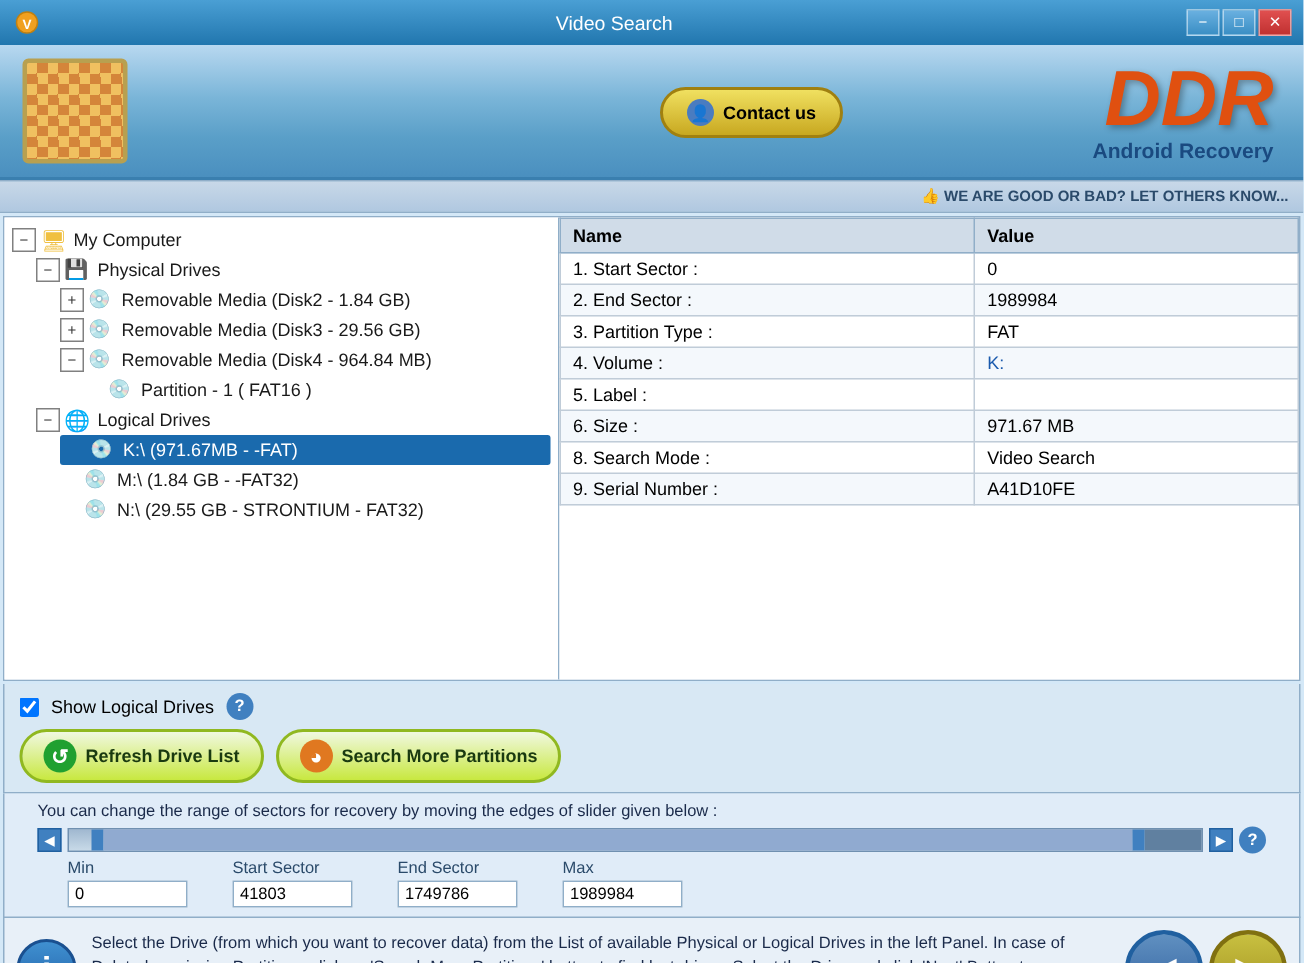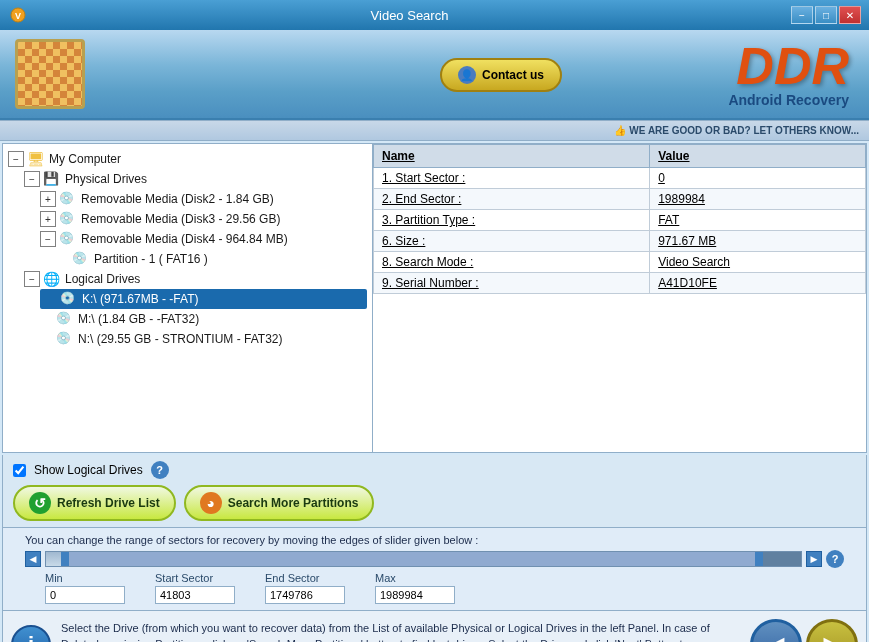--- a/index.html
+++ b/index.html
@@ -181,21 +181,20 @@
     .indent3 { margin-left: 48px; }
 
     
     .right-panel {
       flex: 1;
       background: white;
     }
     .prop-table {
       width: 100%;
       border-collapse: collapse;
-      text-decoration: underline;
     }
     .prop-table th {
       background: #d0dce8;
       border: 1px solid #90aec8;
       padding: 4px 8px;
       text-align: left;
       font-weight: bold;
       font-size: 12px;
     }
     .prop-table td {
@@ -533,20 +532,28 @@
           </tr>
           <tr>
             <td>2. End Sector :</td>
             <td>1989984</td>
           </tr>
           <tr>
             <td>3. Partition Type :</td>
             <td>FAT</td>
           </tr>
           <tr>
+            <td>4. Volume :</td>
+            <td style="color: rgb(26, 90, 173);">K:</td>
+          </tr>
+          <tr>
+            <td>5. Label :</td>
+            <td></td>
+          </tr>
+          <tr>
             <td>6. Size :</td>
             <td>971.67 MB</td>
           </tr>
           <tr>
             <td>8. Search Mode :</td>
             <td>Video Search</td>
           </tr>
           <tr>
             <td>9. Serial Number :</td>
             <td>A41D10FE</td>

